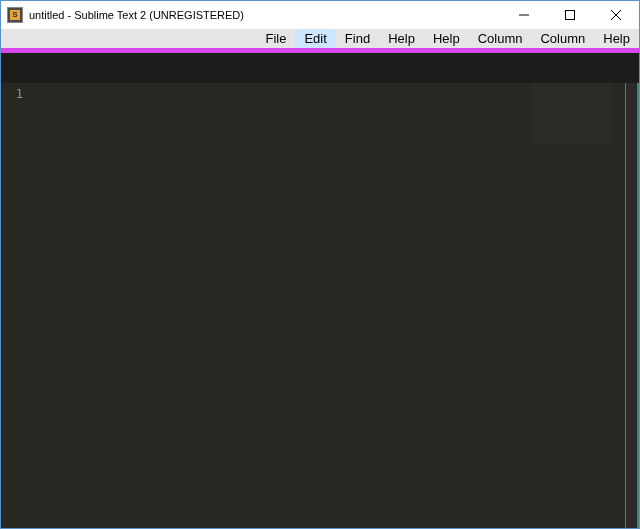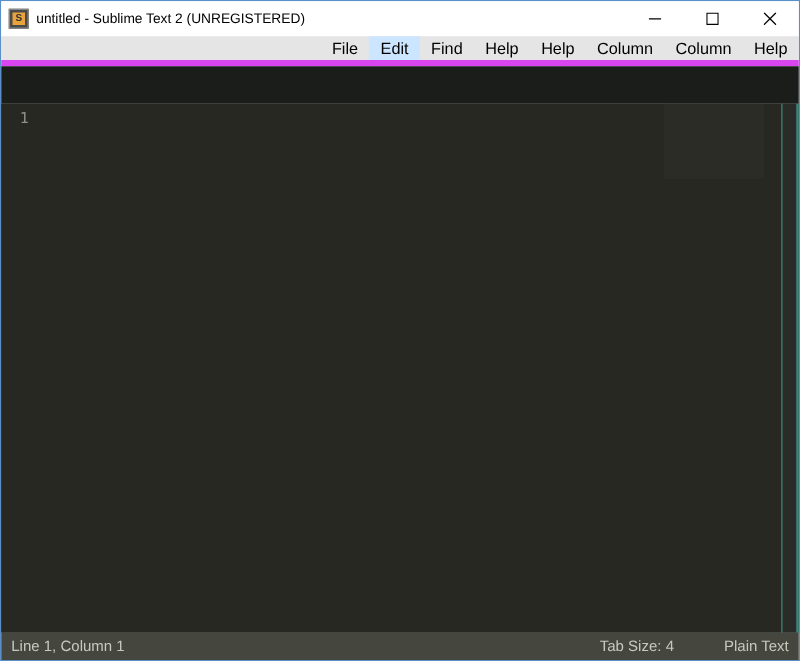--- a/index.html
+++ b/index.html
@@ -82,20 +82,14 @@
         <div>1</div>
       </div>
     <div class="code-area">
       <div class="minimap"></div>
     </div>
     <div class="vscroll">
       <div class="vscroll-track"></div>
     </div>
   </div>
 
-  <div class="statusbar">
-    <div class="status-left">Line 1, Column 1</div>
-    <div class="status-spacer"></div>
-    <div class="status-seg">Tab Size: 4</div>
-    <div class="status-seg">Plain Text</div>
-  </div>
 
 </div>
 
 </body></html>

